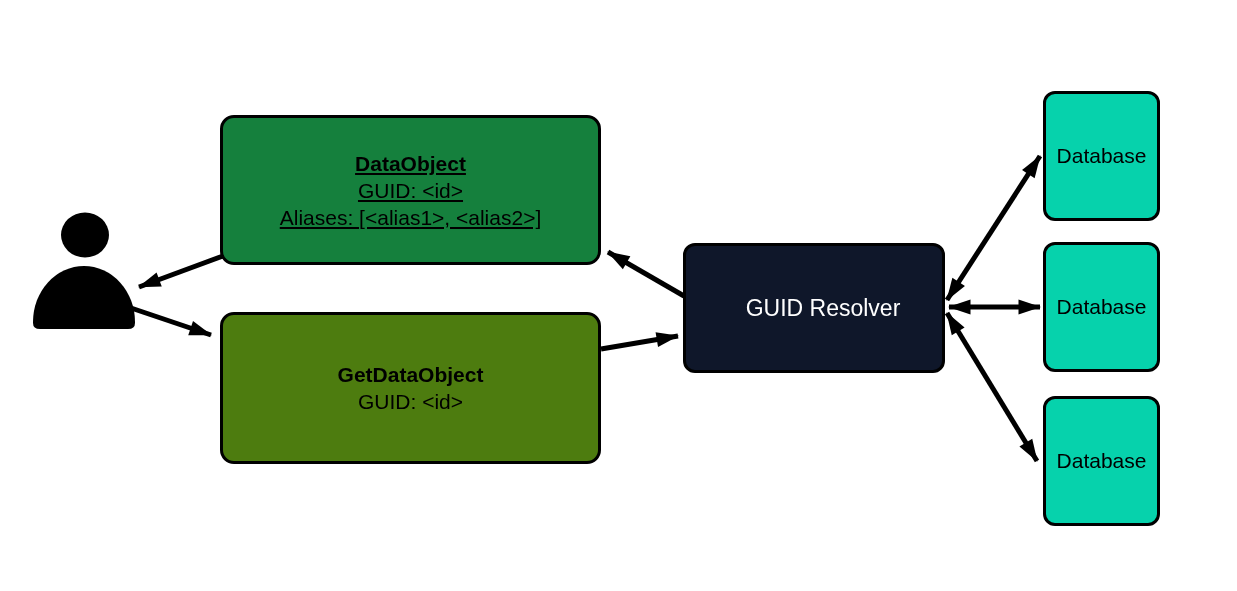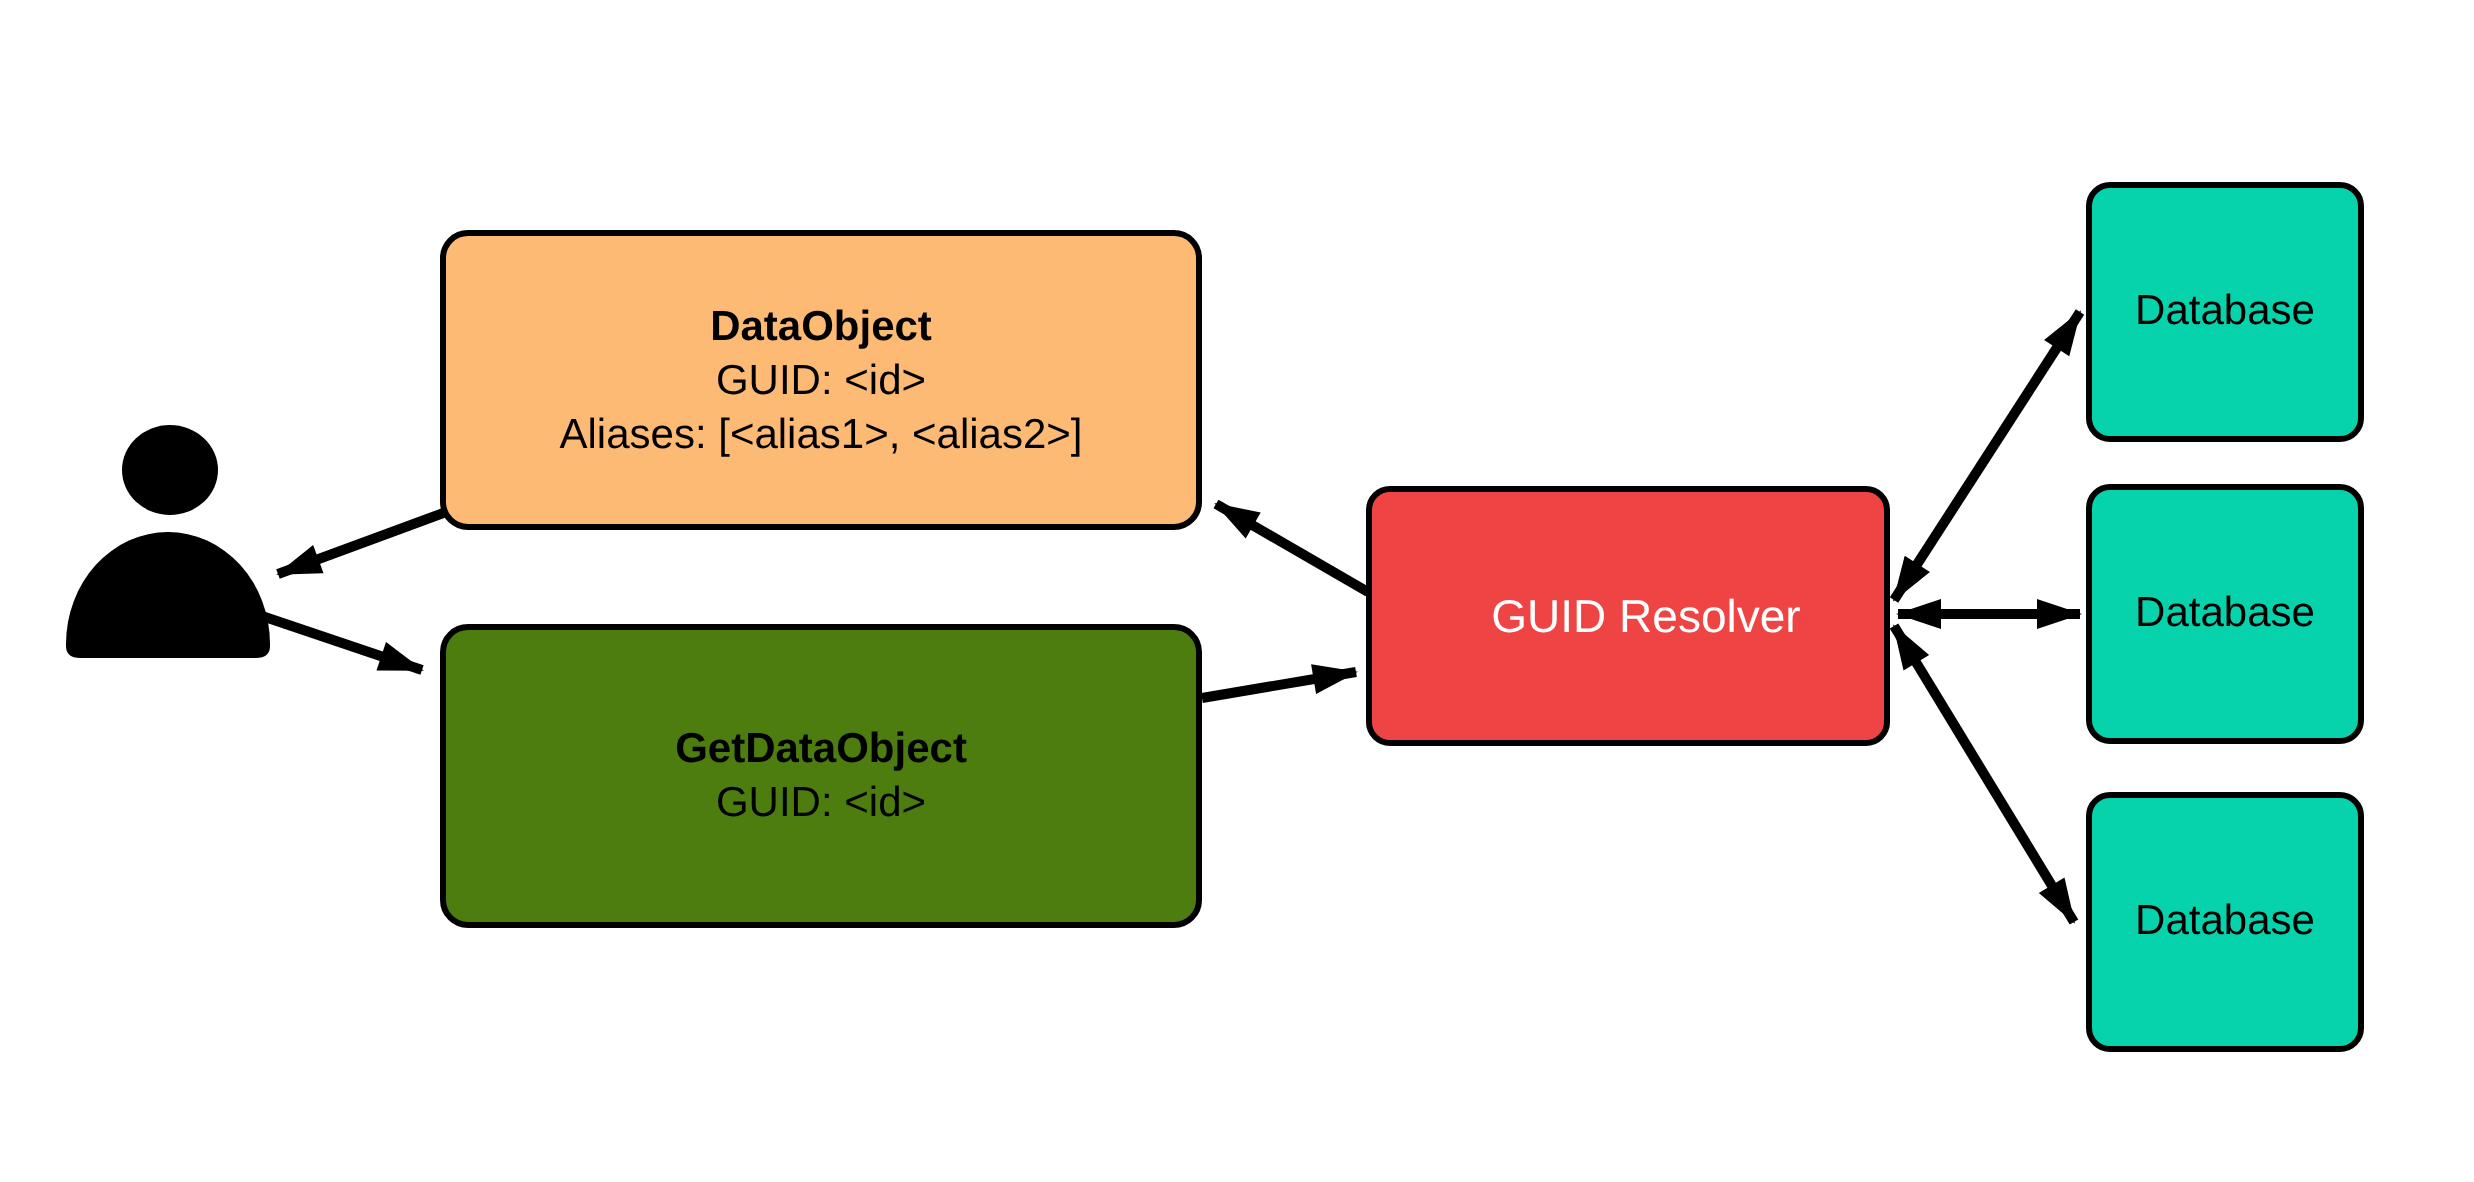--- a/index.html
+++ b/index.html
@@ -41,21 +41,21 @@
   }
   .node-dataobject    { left: 220px; top: 115px; width: 381px; height: 150px; }
   .node-getdataobject { left: 220px; top: 312px; width: 381px; height: 152px; }
   .node-resolver {
     left: 683px; top: 243px; width: 262px; height: 130px;
     color: #ffffff;
     font-size: 23px;
     border-radius: 12px;
   }
   .node-db {
-    left: 1043px; width: 139px; height: 130px;
+    left: 1043px; width: 117px; height: 130px;
     color: #000000;
     font-size: 21px;
     border-radius: 12px;
   }
   .node-db1 { top: 91px; }
   .node-db2 { top: 242px; }
   .node-db3 { top: 396px; }
   .node-title {
     font-weight: bold;
     font-size: 21px;
@@ -104,32 +104,32 @@
       <line class="edge" x1="947" y1="300" x2="1040" y2="156" marker-start="url(#ah)" marker-end="url(#ah)"></line>
     </g>
     <g>
       <line class="edge" x1="949" y1="307" x2="1040" y2="307" marker-start="url(#ah)" marker-end="url(#ah)"></line>
     </g>
     <g>
       <line class="edge" x1="947" y1="313" x2="1037" y2="461" marker-start="url(#ah)" marker-end="url(#ah)"></line>
     </g>
   </svg>
 
-  <div class="node white-node node-dataobject" style="background-color: #fdba74;">
+  <div class="node white-node node-dataobject" style="background-color: #15803d; text-decoration: underline;">
     <div class="node-title">DataObject</div>
     <div class="node-line">GUID: &lt;id&gt;</div>
     <div class="node-line">Aliases: [&lt;alias1&gt;, &lt;alias2&gt;]</div>
   </div>
 
   <div class="node white-node node-getdataobject" style="background-color: #4d7c0f;">
     <div class="node-title">GetDataObject</div>
     <div class="node-line">GUID: &lt;id&gt;</div>
   </div>
 
-  <div class="node node-resolver" style="background-color: #ef4444; padding-left: 18px;">
+  <div class="node node-resolver" style="background-color: #0f172a; padding-left: 18px;">
     <div>GUID Resolver</div>
   </div>
 
   <div class="node node-db node-db1" style="background-color: rgb(6, 210, 172);">
     <div>Database</div>
   </div>
 
   <div class="node node-db node-db2" style="background-color: rgb(6, 210, 172);">
     <div>Database</div>
   </div>

